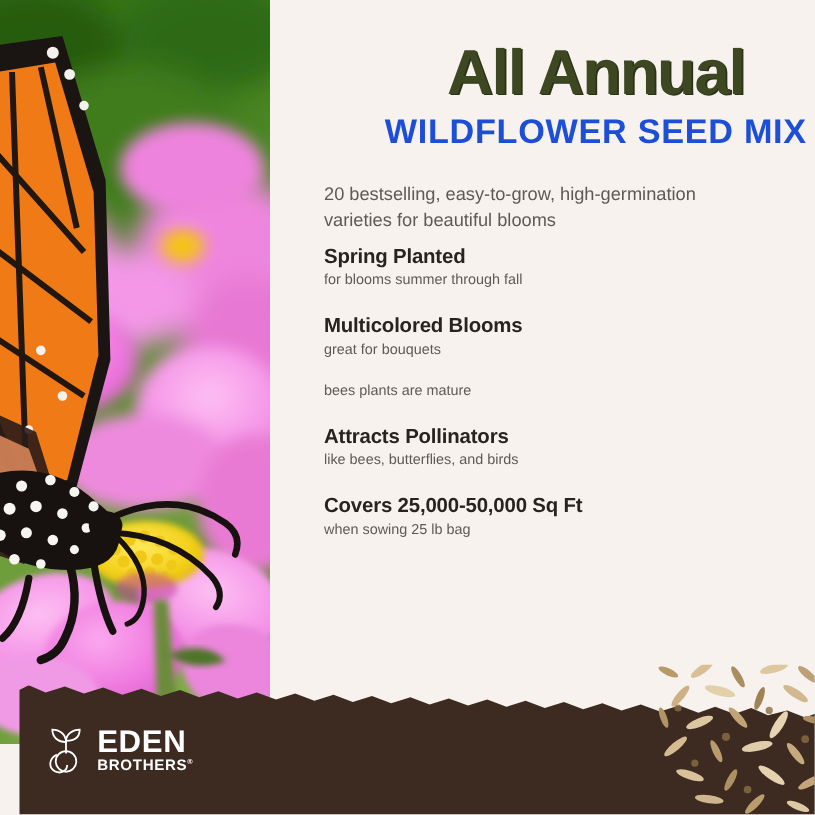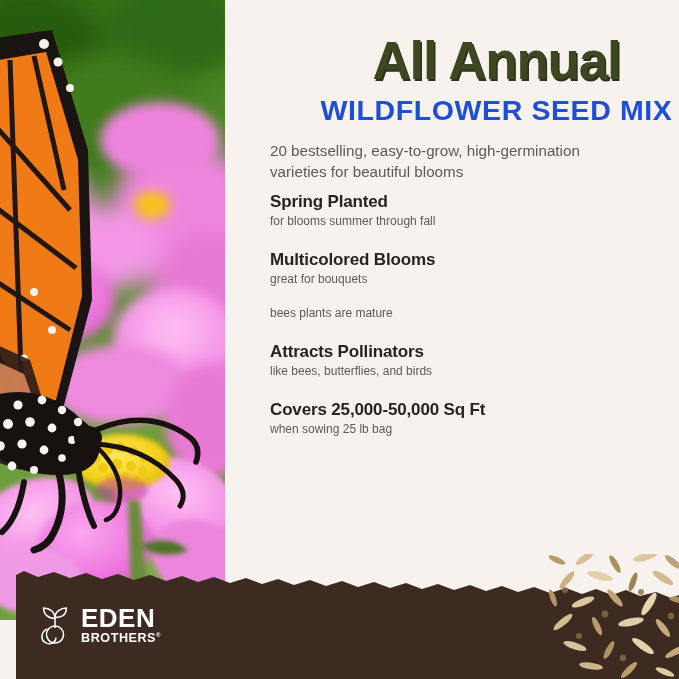--- a/index.html
+++ b/index.html
@@ -44,21 +44,21 @@
   .subheadline {
     margin-top:9px;
     font-size:28.5px;
     letter-spacing:0.6px;
     line-height:1.0;
     color:#1d4ed8;
     text-align:center;
     white-space:nowrap;
   }
   .description {
-    margin-top:15px;
+    margin-top:27px;
     font-size:15.2px;
     line-height:1.42;
     color:#5d5a55;
     max-width:360px;
   }
 
   .features { margin-top:8px; }
   .feature { margin-bottom:19px; }
   .feature:last-child { margin-bottom:0; }
   .feature-title {

